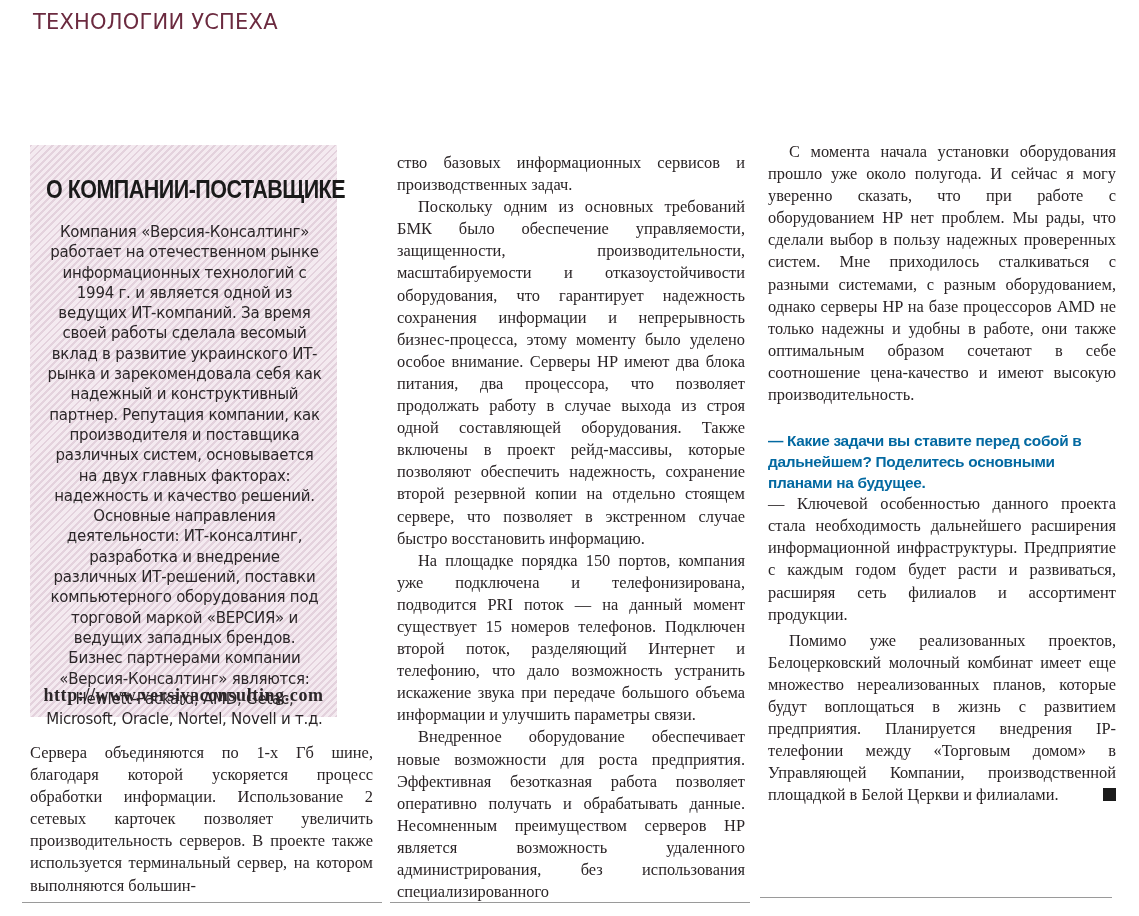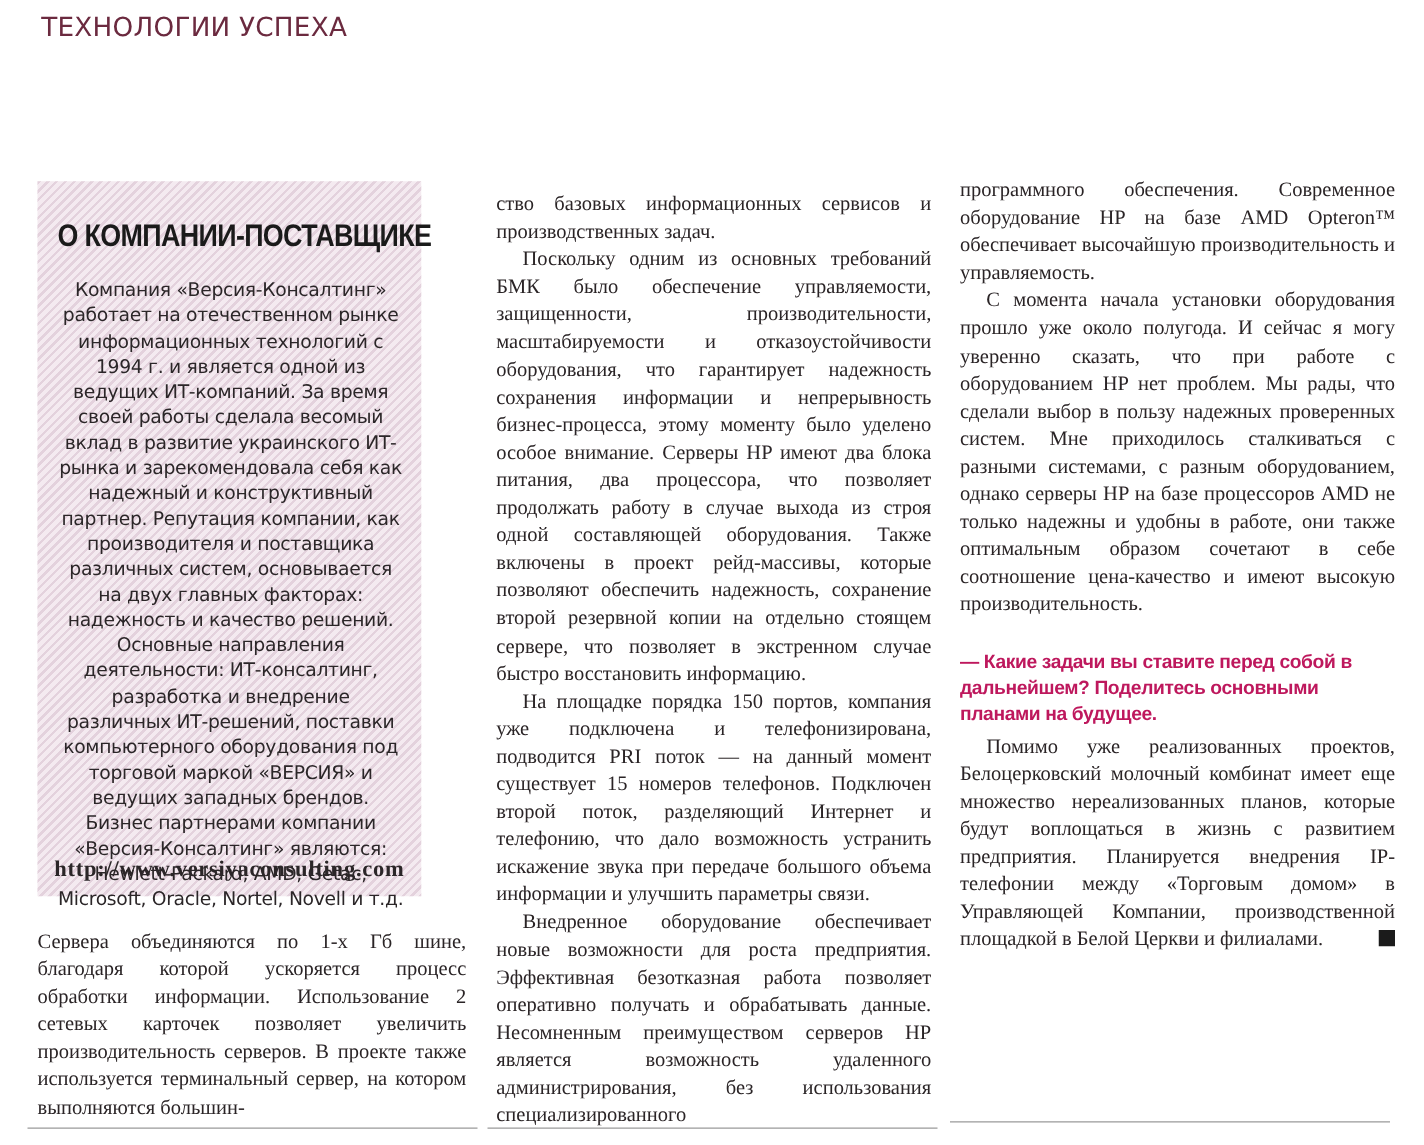--- a/index.html
+++ b/index.html
@@ -36,21 +36,21 @@
     position: absolute; font-family: "Liberation Serif", serif; font-size: 16.4px;
     line-height: 22.1px; color: #2a2426; text-align: justify;
   }
   .col p { margin: 0; }
   .col p.indent { text-indent: 21px; }
   .col1 { left: 30px; top: 742px; width: 343px; }
   .col2 { left: 397px; top: 152px; width: 348px; }
   .col3 { left: 768px; top: 141px; width: 348px; }
   .question {
     font-family: "Liberation Sans", sans-serif; font-weight: bold; font-size: 15.4px;
-    line-height: 21px; color: #be185d; letter-spacing: -0.3px; text-align: left;
+    line-height: 21px; color: #0369a1; letter-spacing: -0.3px; text-align: left;
   }
   .rule { position: absolute; height: 1px; background: #9a9a9a; }
   .end-mark {
     display: inline-block; width: 13px; height: 13px; background: #1b1b1b; color: #fff;
     font-family: "DejaVu Sans", sans-serif; font-size: 10px; line-height: 13px; text-align: center;
     font-weight: bold; vertical-align: middle; float: right; margin-top: 4px;
   }
 </style>
 </head>
 <body>
@@ -70,21 +70,21 @@
 
 <div class="col col2">
   <p>ство базовых информационных сервисов и производственных задач.</p>
   <p class="indent">Поскольку одним из основных требований БМК было обеспечение управляемости, защищенности, производительности, масштабируемости и отказоустойчивости оборудования, что гарантирует надежность сохранения информации и непрерывность бизнес-процесса, этому моменту было уделено особое внимание. Серверы HP имеют два блока питания, два процессора, что позволяет продолжать работу в случае выхода из строя одной составляющей оборудования. Также включены в проект рейд-массивы, которые позволяют обеспечить надежность, сохранение второй резервной копии на отдельно стоящем сервере, что позволяет в экстренном случае быстро восстановить информацию.</p>
   <p class="indent">На площадке порядка 150 портов, компания уже подключена и телефонизирована, подводится PRI поток — на данный момент существует 15 номеров телефонов. Подключен второй поток, разделяющий Интернет и телефонию, что дало возможность устранить искажение звука при передаче большого объема информации и улучшить параметры связи.</p>
   <p class="indent">Внедренное оборудование обеспечивает новые возможности для роста предприятия. Эффективная безотказная работа позволяет оперативно получать и обрабатывать данные. Несомненным преимуществом серверов HP является возможность удаленного администрирования, без использования специализированного</p>
 </div>
 <div class="rule" style="left:390px; top:902px; width:360px;"></div>
 
 <div class="col col3">
-  <p>программного обеспечения. Современное оборудование HP на базе AMD Opteron™ обеспечивает высочайшую производительность и управляемость.</p>
   <p class="indent">С момента начала установки оборудования прошло уже около полугода. И сейчас я могу уверенно сказать, что при работе с оборудованием HP нет проблем. Мы рады, что сделали выбор в пользу надежных проверенных систем. Мне приходилось сталкиваться с разными системами, с разным оборудованием, однако серверы HP на базе процессоров AMD не только надежны и удобны в работе, они также оптимальным образом сочетают в себе соотношение цена-качество и имеют высокую производительность.</p>
   <p class="question" style="margin-top:24px;">— Какие задачи вы ставите перед собой в дальнейшем? Поделитесь основными планами на будущее.</p>
+  <p>— Ключевой особенностью данного проекта стала необходимость дальнейшего расширения информационной инфраструктуры. Предприятие с каждым годом будет расти и развиваться, расширяя сеть филиалов и ассортимент продукции.</p>
   <p class="indent" style="margin-top:4px;">
     <span>Помимо уже реализованных проектов, Белоцерковский молочный комбинат имеет еще множество нереализованных планов, которые будут воплощаться в жизнь с развитием предприятия. Планируется внедрения IP-телефонии между «Торговым домом» в Управляющей Компании, производственной площадкой в Белой Церкви и филиалами.</span>
     <span class="end-mark">Е</span>
   </p>
 </div>
 <div class="rule" style="left:760px; top:897px; width:352px;"></div>
 
 </body></html>

